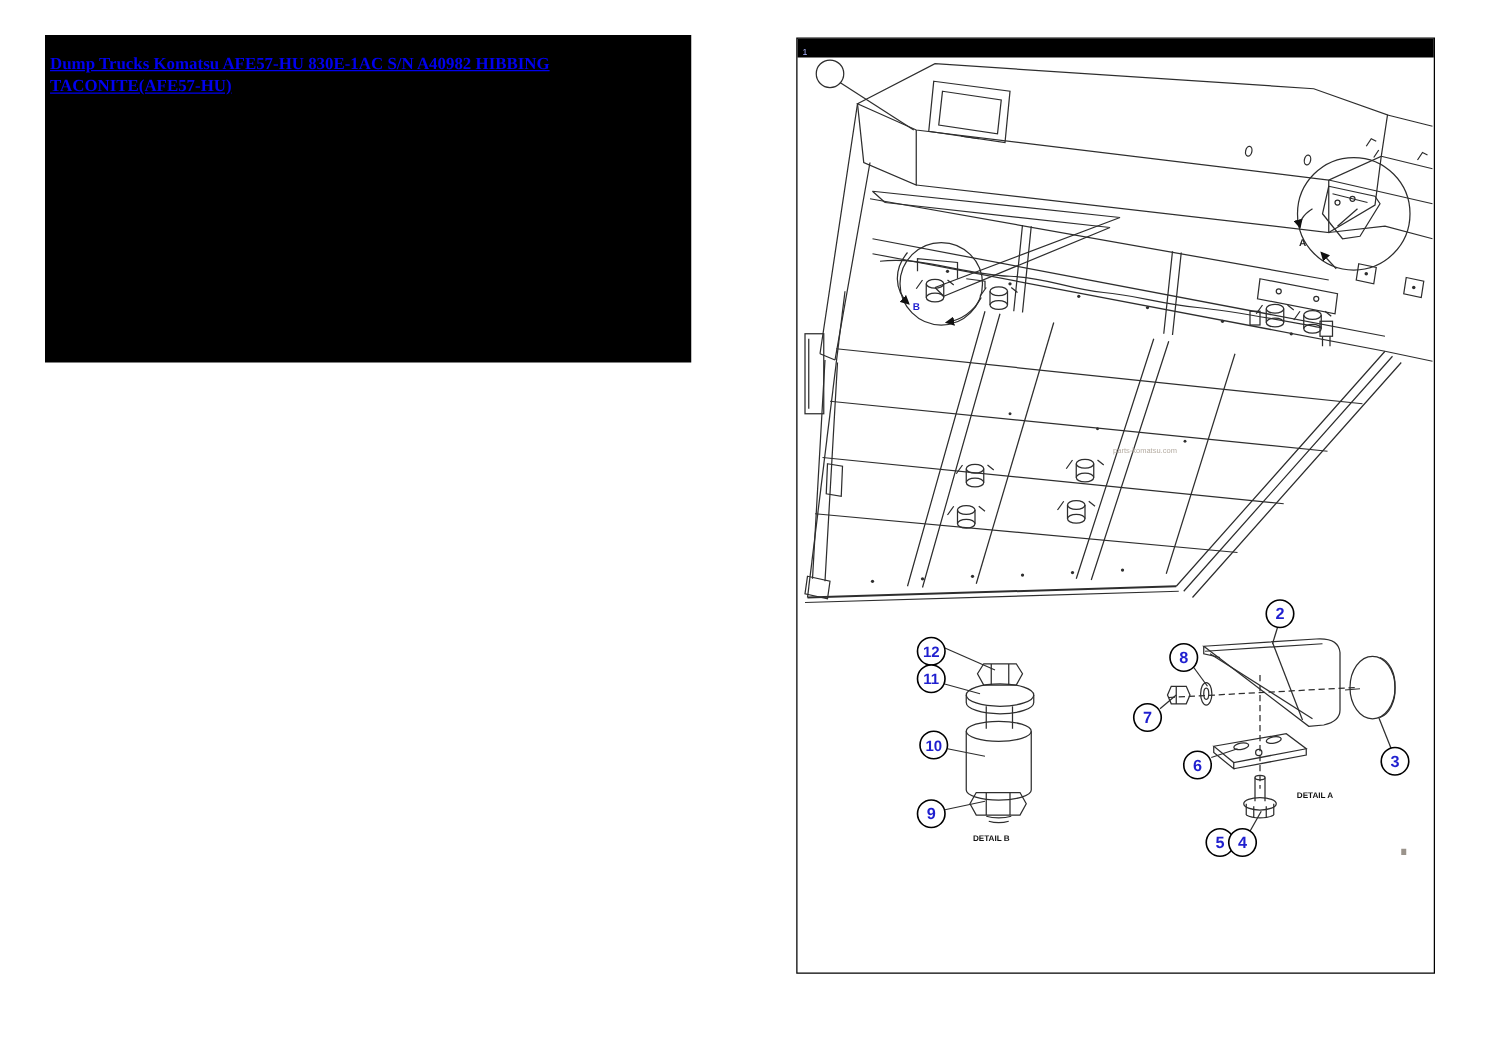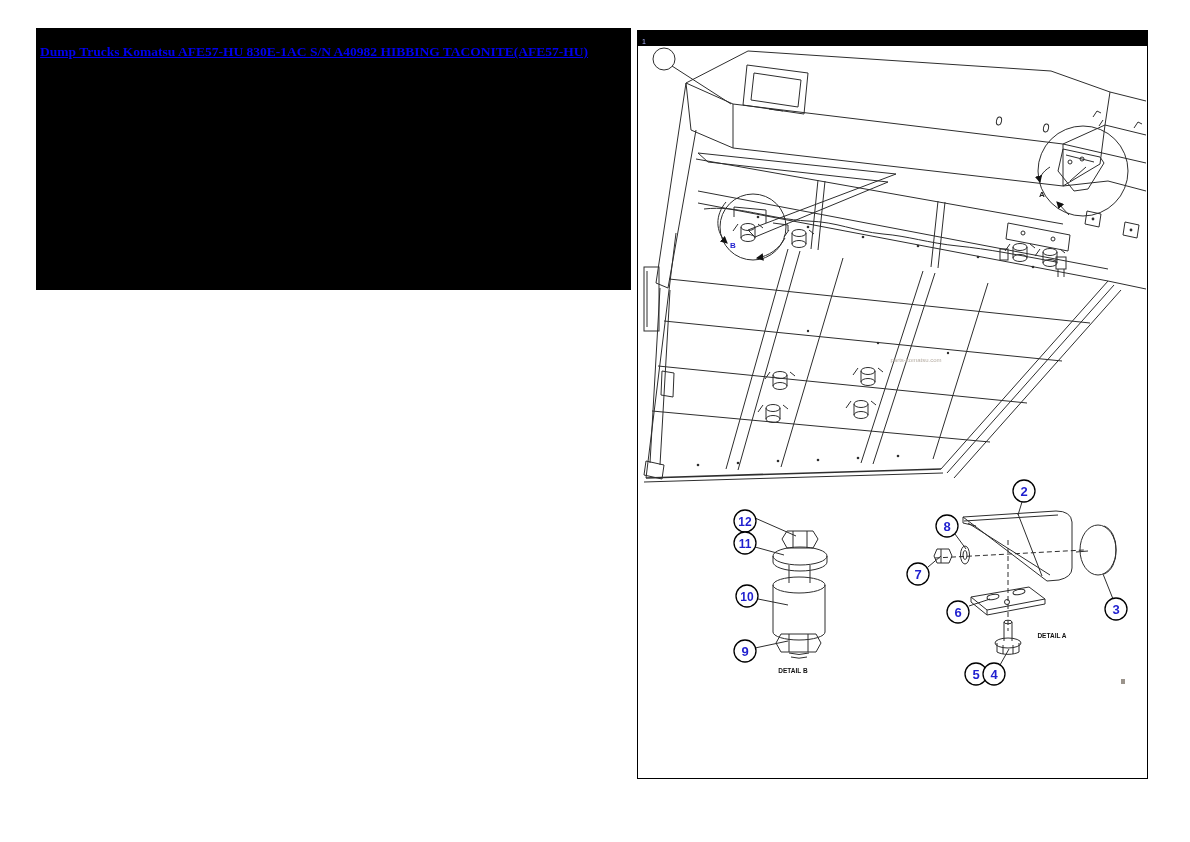--- a/index.html
+++ b/index.html
@@ -1,21 +1,21 @@
 <!DOCTYPE html>
 <html><head>
 <meta charset="utf-8">
 <style>
   html,body{margin:0;padding:0;}
   body{
     width:1190px;height:842px;position:relative;background:#ffffff;
     font-family:"Liberation Sans",sans-serif;overflow:hidden;
   }
   .black-panel{
-    position:absolute;left:36px;top:28px;width:595px;height:262px;
+    position:absolute;left:36px;top:28px;width:517px;height:262px;
     background:#000000;box-sizing:border-box;padding:14px 4px 0 4px;
   }
   .black-panel a{
     color:#0000ee;text-decoration:underline;
     font:bold 13.5px "Liberation Serif",serif;letter-spacing:0px;
   }
   .diagram-panel{
     position:absolute;left:637px;top:30px;width:511px;height:749px;
     border:1px solid #000;box-sizing:border-box;background:#ffffff;
   }

